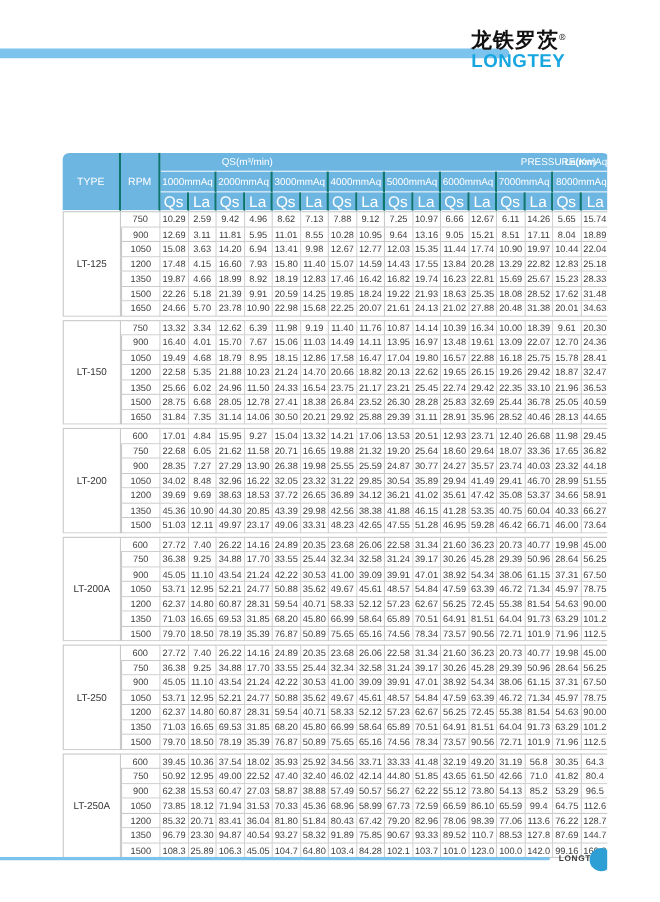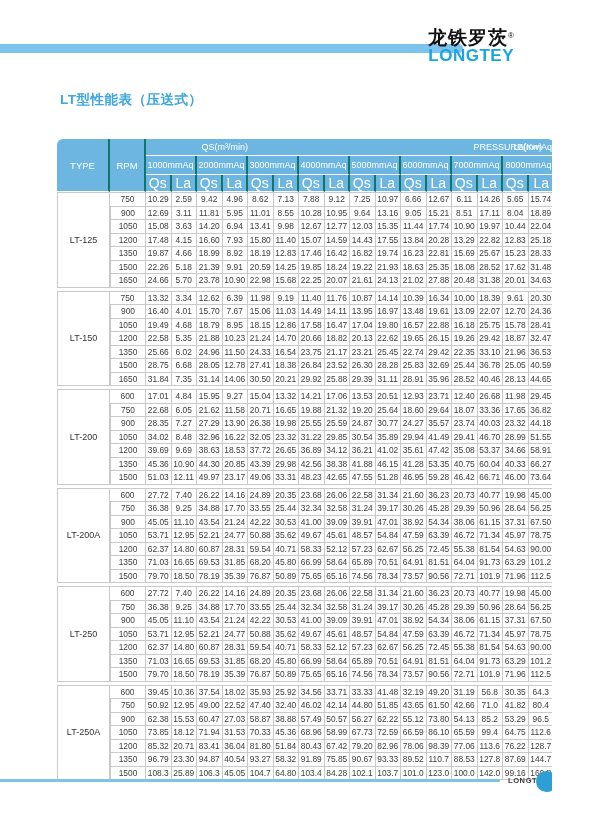--- a/index.html
+++ b/index.html
@@ -59,21 +59,20 @@
 <div class="page">
 
   <div class="top-bar"></div>
 
   <div class="logo">
     <div><span class="logo-cn">龙铁罗茨</span><span class="logo-reg">®</span></div>
     <div class="logo-en">LONGTEY</div>
   </div>
 
   <div class="title-block">
-    <div class="title-cn">LT型性能表（压送式）</div>
   </div>
 
   <div class="tbl-wrap">
     <table id="perf-table">
         <colgroup>
           <col style="width: 53px;">
           <col style="width: 36px;">
           <col style="width: 25.5px;">
           <col style="width: 25.5px;">
           <col style="width: 25.5px;">

